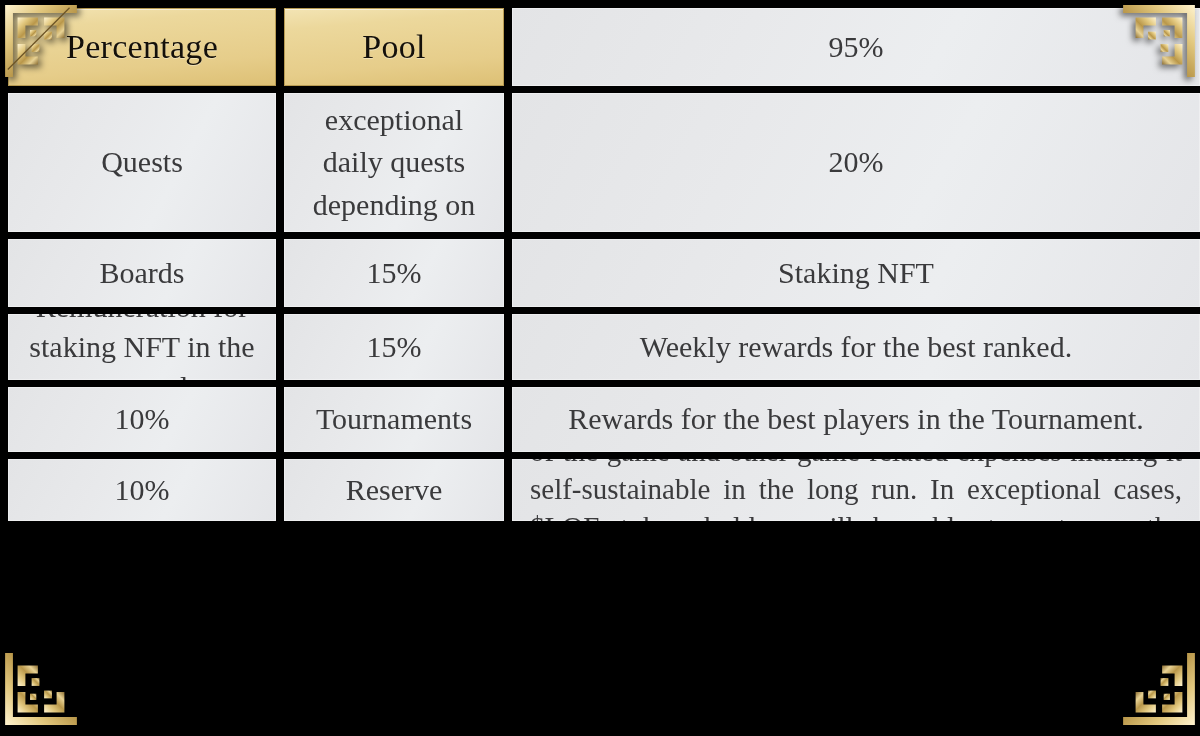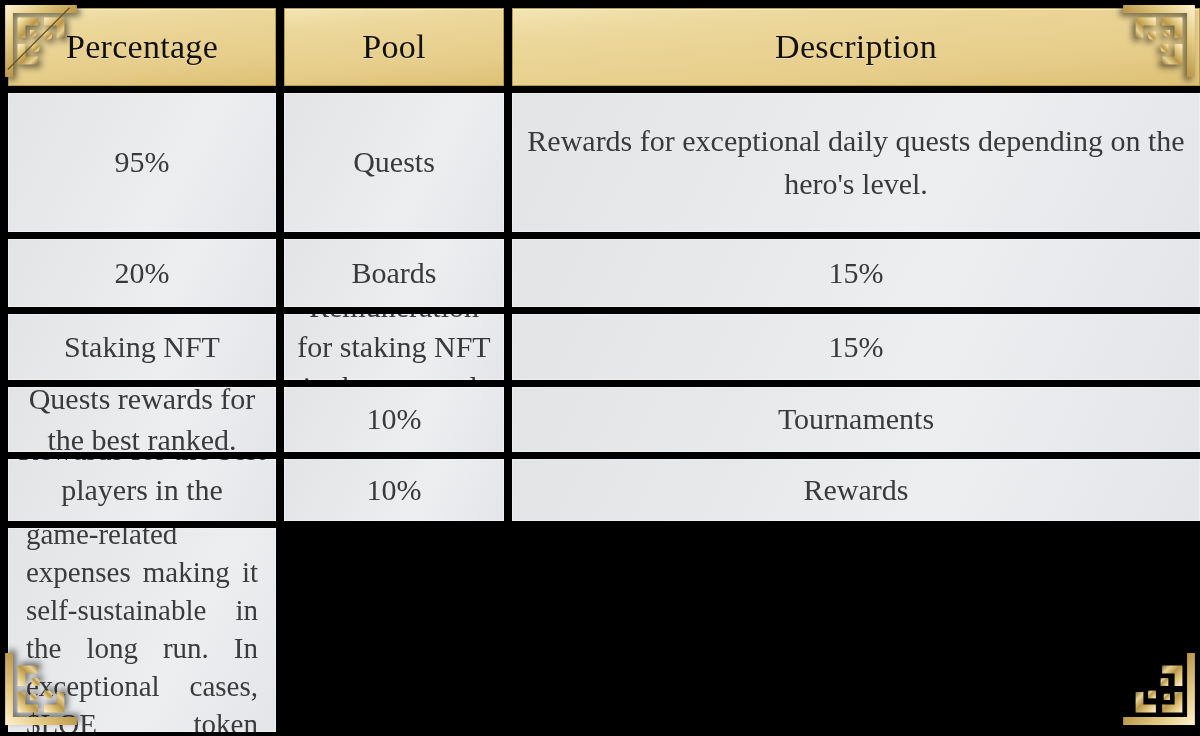--- a/index.html
+++ b/index.html
@@ -114,23 +114,20 @@
 <div id="table-root">
 
   <div class="grid">
 
     <div class="hcell">
       <span class="htext">Percentage</span>
     </div>
     <div class="hcell">
       <span class="htext">Pool</span>
     </div>
-    <div class="hcell">
-      <span class="htext">Description</span>
-    </div>
 
     <div class="cell center">
       <span class="ctext">95%</span>
     </div>
     <div class="cell center">
       <span class="ctext">Quests</span>
     </div>
     <div class="cell center">
       <span class="ctext two-line">Rewards for exceptional daily quests depending on the hero's level.</span>
     </div>
@@ -149,38 +146,38 @@
       <span class="ctext">Staking NFT</span>
     </div>
     <div class="cell center">
       <span class="ctext">Remuneration for staking NFT in the protocol.</span>
     </div>
 
     <div class="cell center">
       <span class="ctext">15%</span>
     </div>
     <div class="cell center">
-      <span class="ctext">Quests rewards for the best ranked.</span>
+      <span class="ctext">Weekly rewards for the best ranked.</span>
     </div>
 
     <div class="cell center">
       <span class="ctext">10%</span>
     </div>
     <div class="cell center">
       <span class="ctext">Tournaments</span>
     </div>
     <div class="cell center">
       <span class="ctext">Rewards for the best players in the Tournament.</span>
     </div>
 
     <div class="cell center">
       <span class="ctext">10%</span>
     </div>
     <div class="cell center">
-      <span class="ctext">Rewards</span>
+      <span class="ctext">Reserve</span>
     </div>
     <div class="cell desc-long">
       <span class="ctext">This pool will be used to finance further development of the game and other game-related expenses making it self-sustainable in the long run. In exceptional cases, $LOE token holders will be able to vote on the direction of the future game development.</span>
     </div>
 
   </div>
 
   <svg class="ornament orn-tl" viewBox="0 0 100 100">
     <defs>
       <linearGradient id="goldg" x1="0" y1="0" x2="1" y2="1">

